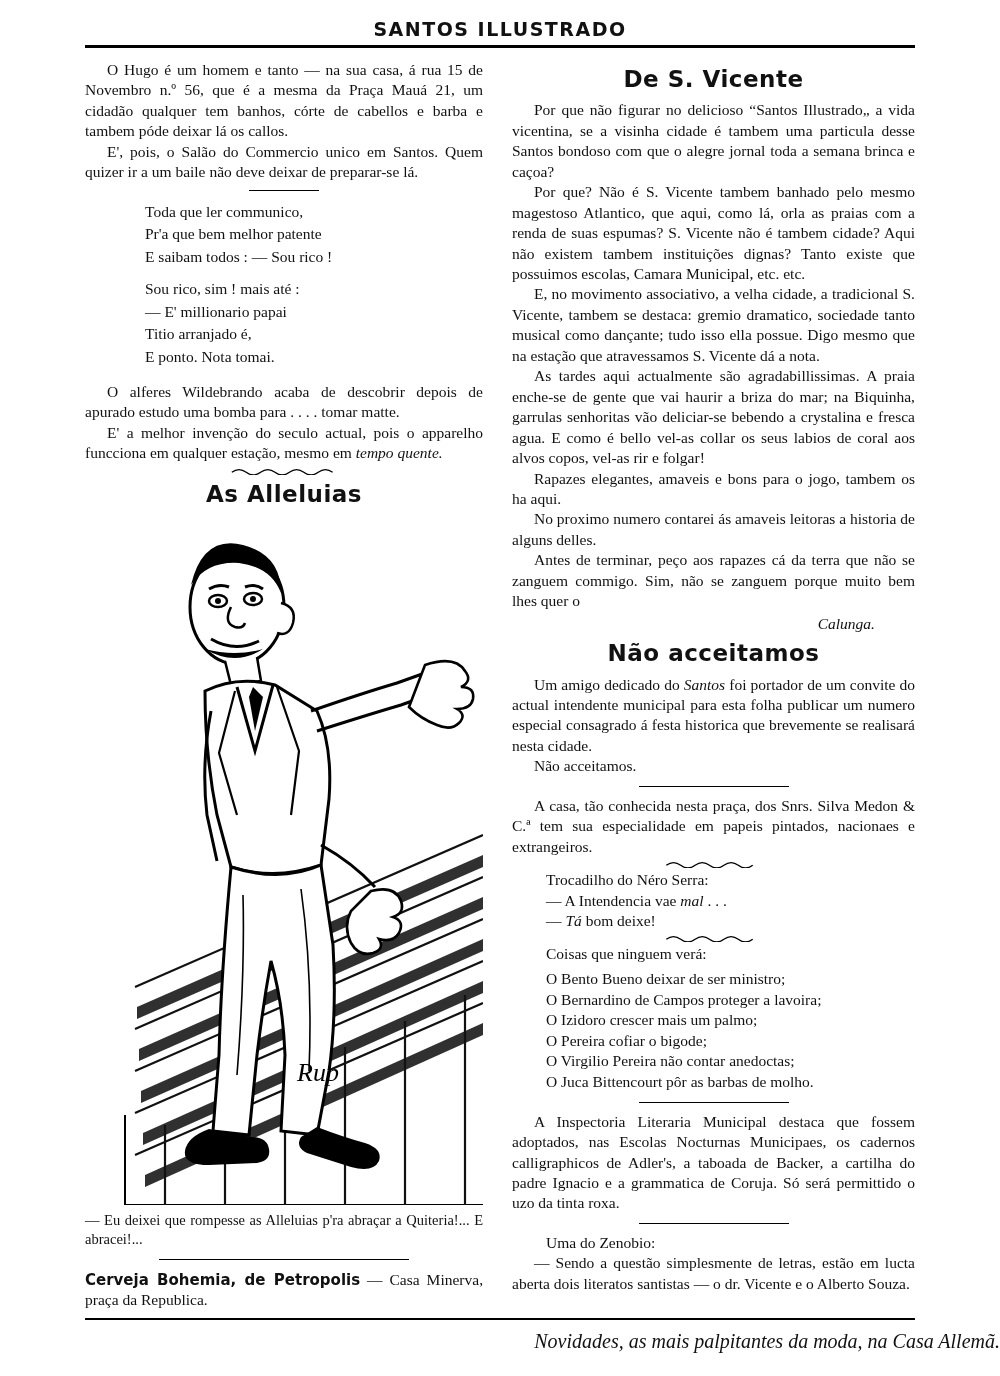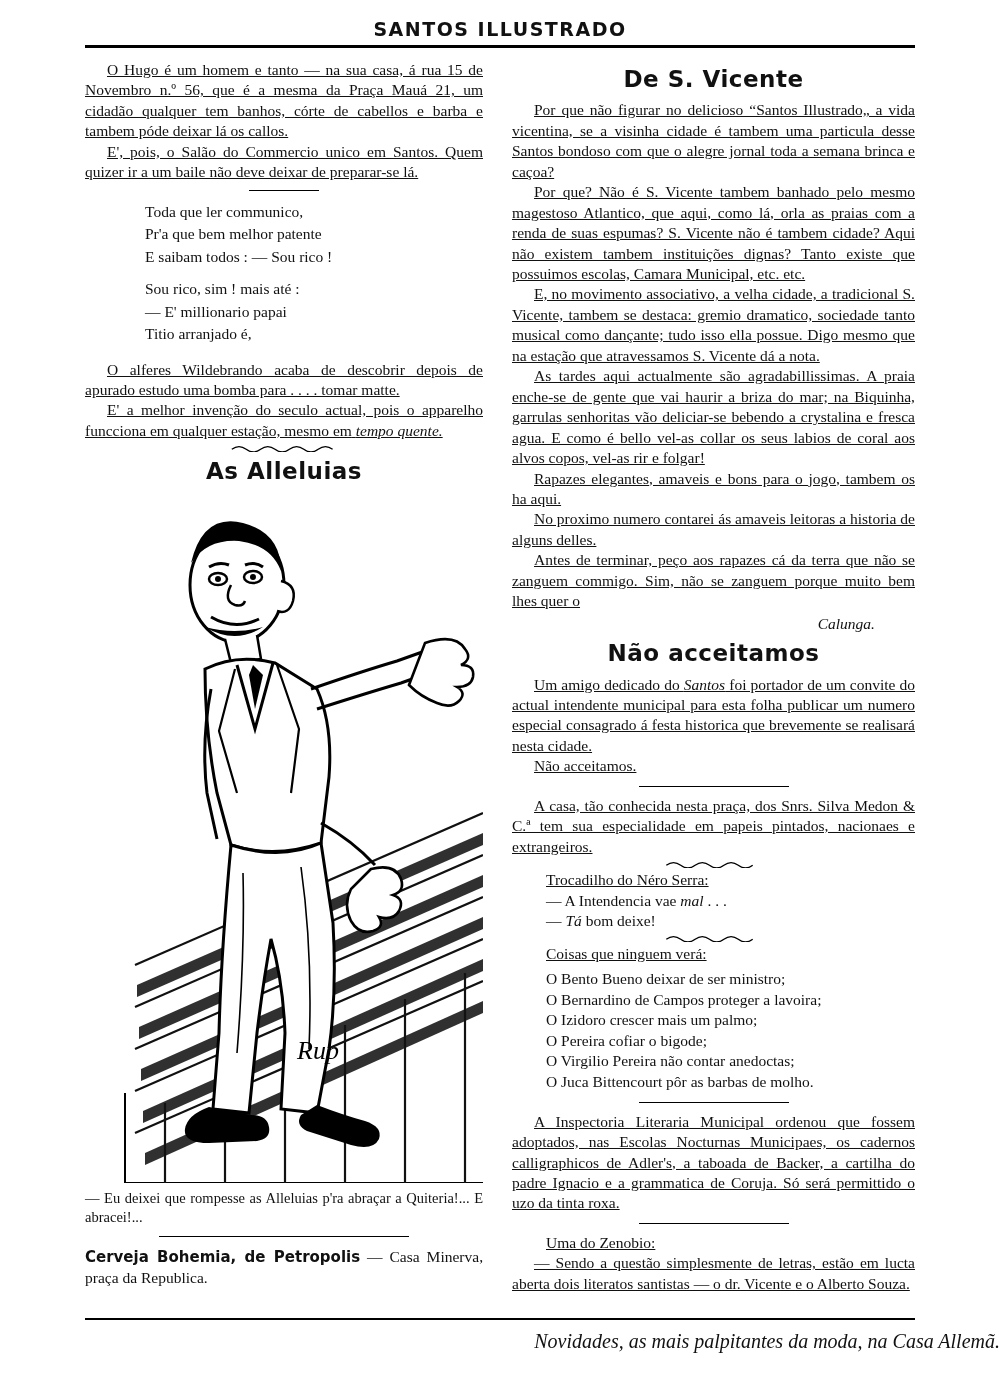--- a/index.html
+++ b/index.html
@@ -46,21 +46,21 @@
   }
   .col{
     position:absolute;
     top:60px;
     font-size:15.5px;
     line-height:1.32;
     text-align:justify;
   }
   .col.left{left:85px;width:398px;}
   .col.right{left:512px;width:403px;}
-  p{margin:0 0 0 0;text-indent:22px;text-decoration:underline;}
+  p{margin:0 0 0 0;text-indent:22px;}
   p.noind{text-indent:0;}
   .hr-short{
     width:70px;height:0;
     border-top:1px solid #000;
     margin:7px auto 7px auto;
   }
   .hr-mid{
     width:150px;height:0;
     border-top:1px solid #000;
     margin:9px auto 9px auto;
@@ -145,20 +145,21 @@
     <div class="verse">
       <div>Toda que ler communico,</div>
       <div>Pr'a que bem melhor patente</div>
       <div>E saibam todos : — Sou rico !</div>
     </div>
 
     <div class="verse">
       <div>Sou rico, sim ! mais até :</div>
       <div>— E' millionario papai</div>
       <div>Titio arranjado é,</div>
+      <div>E ponto. Nota tomai.</div>
     </div>
 
     <div style="height:14px"></div>
 
     <p>O alferes Wildebrando acaba de descobrir depois de apurado estudo uma bomba para . . . . tomar matte.</p>
     <p>
       <span>E' a melhor invenção do seculo actual, pois o apparelho funcciona em qualquer estação, mesmo em</span>
       <span class="ital">tempo quente.</span>
     </p>
 
@@ -304,21 +305,21 @@
       <div>O Bento Bueno deixar de ser ministro;</div>
       <div>O Bernardino de Campos proteger a lavoira;</div>
       <div>O Izidoro crescer mais um palmo;</div>
       <div>O Pereira cofiar o bigode;</div>
       <div>O Virgilio Pereira não contar anedoctas;</div>
       <div>O Juca Bittencourt pôr as barbas de molho.</div>
     </div>
 
     <div class="hr-mid"></div>
 
-    <p>A Inspectoria Literaria Municipal ordenou que fossem adoptados, nas Escolas Nocturnas Municipaes, os cadernos calligraphicos de Adler's, a taboada de Backer, a cartilha do padre Ignacio e a grammatica de Coruja. Só será permittido o uzo da tinta roxa.</p>
+    <p>A Inspectoria Literaria Municipal destaca que fossem adoptados, nas Escolas Nocturnas Municipaes, os cadernos calligraphicos de Adler's, a taboada de Backer, a cartilha do padre Ignacio e a grammatica de Coruja. Só será permittido o uzo da tinta roxa.</p>
 
     <div class="hr-mid"></div>
 
     <p class="noind" style="margin-left:34px">Uma do Zenobio:</p>
     <p>— Sendo a questão simplesmente de letras, estão em lucta aberta dois literatos santistas — o dr. Vicente e o Alberto Souza.</p>
   </div>
 
   <div class="rule-bottom"></div>
   <div class="footer">Novidades, as mais palpitantes da moda, na Casa Allemã.</div>
 </div>

